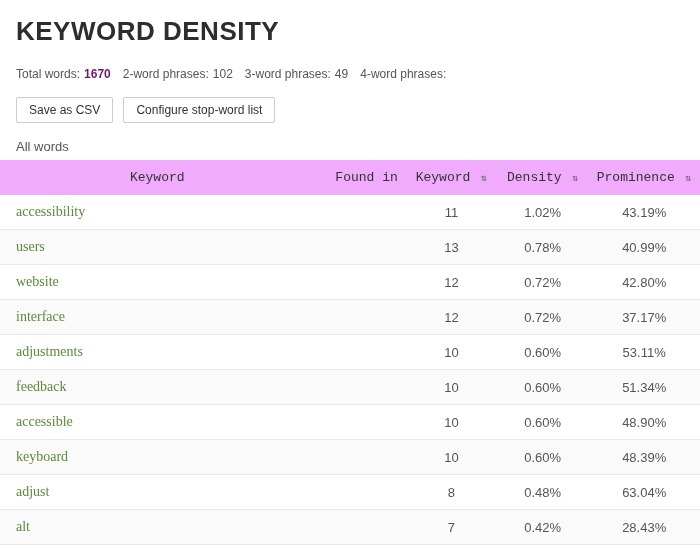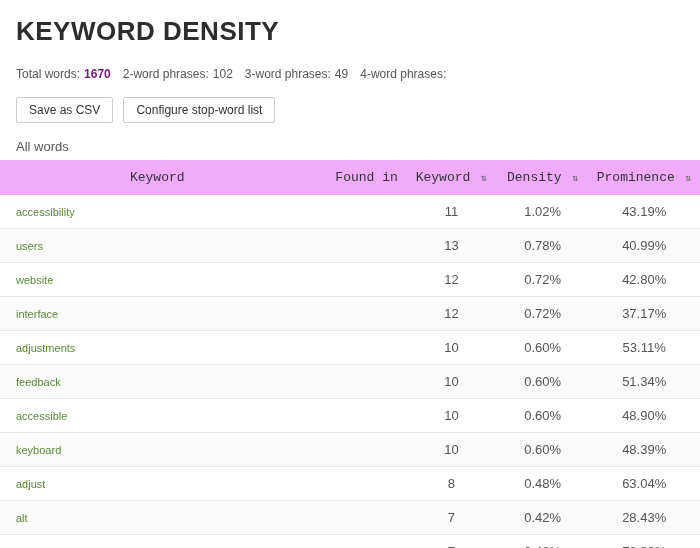--- a/index.html
+++ b/index.html
@@ -107,21 +107,22 @@
       text-align: center;
       color: #555;
     }
     tbody td:first-child {
       text-align: left;
       padding-left: 16px;
     }
     .keyword-link {
       color: #5a8a3a;
       text-decoration: none;
-      font-size: 11px;
+      font-size: 14px;
+      font-family: Liberation Serif, serif;
     }
     .sort-icon {
       display: inline-block;
       font-size: 10px;
       margin-left: 3px;
       color: #666;
     }
   </style>
 </head>
 <body>

